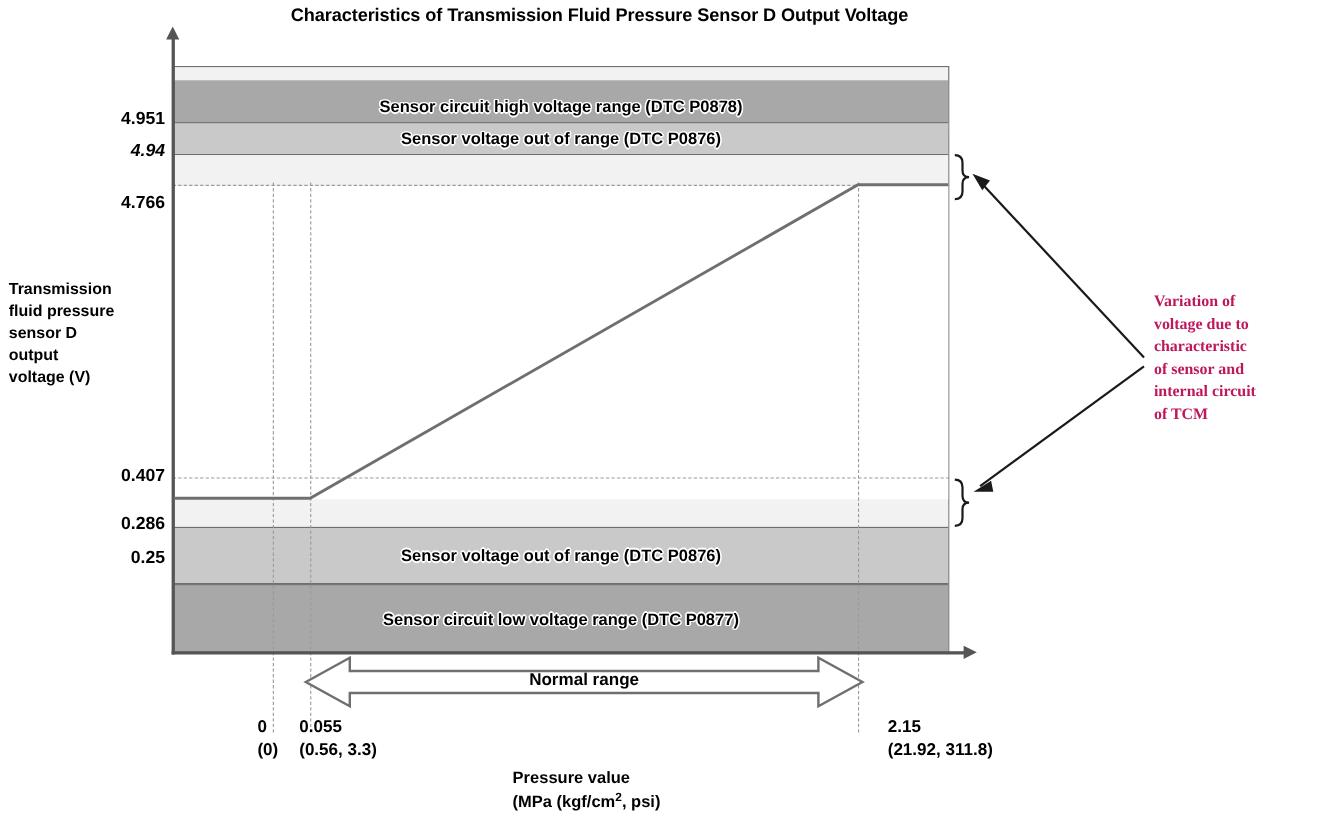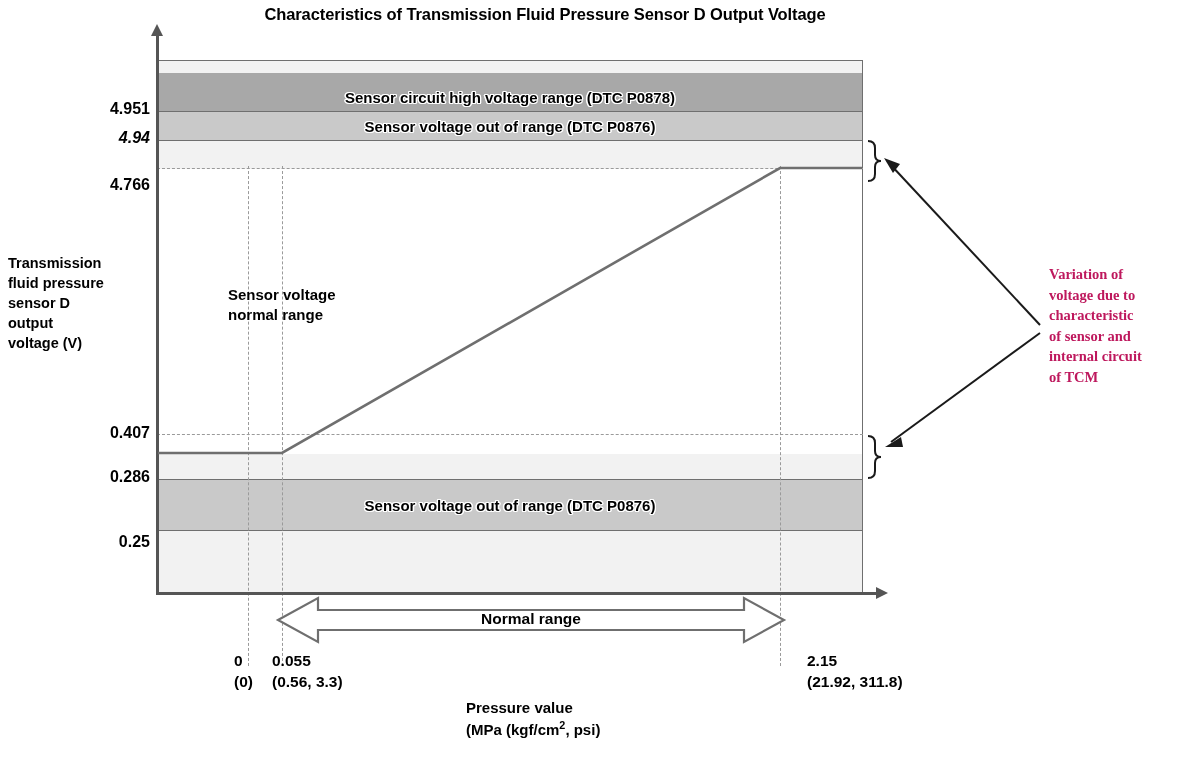--- a/index.html
+++ b/index.html
@@ -107,21 +107,21 @@
     font-weight: bold;
     color: #000;
     padding-right: 6px;
   }
   #ytick-wrap { position: absolute; left: 36px; top: 0; width: 120px; height: 758px; }
   #yt-4951 { top: 100px; }
   #yt-494  { top: 129px; font-style: italic; }
   #yt-4766 { top: 160px; margin-top: 16px; }
   #yt-0407 { top: 424px; }
   #yt-0286 { top: 468px; }
-  #yt-025  { top: 533px; }
+  #yt-025  { top: 499px; }
 
   
   #y-axis-title {
     position: absolute;
     left: 8px; top: 253px;
     width: 145px;
     font-size: 14.5px;
     font-weight: bold;
     line-height: 1.38;
     color: #000;
@@ -237,20 +237,23 @@
       <span class="band-label">Sensor circuit high voltage range (DTC P0878)</span>
     </div>
     <div class="band" id="band-out-high">
       <span class="band-label">Sensor voltage out of range (DTC P0876)</span>
     </div>
     <div class="band" id="band-mid"></div>
     <div id="normal-white"></div>
     <div class="band" id="band-out-low">
       <span class="band-label">Sensor voltage out of range (DTC P0876)</span>
     </div>
+    <div class="band" id="band-low">
+      <span class="band-label">Sensor circuit low voltage range (DTC P0877)</span>
+    </div>
   </div>
 
   <div class="h-dash" id="hd-4766"></div>
   <div class="h-dash" id="hd-0407"></div>
   <div class="v-dash" id="vd-0"></div>
   <div class="v-dash" id="vd-0055"></div>
   <div class="v-dash" id="vd-215"></div>
 
   <div id="y-axis"></div>
   <div id="y-axis-arrow"></div>
@@ -272,24 +275,20 @@
     </g>
 
     <g>
       <path d="M 1040,333 L 891,442" fill="none" stroke="#1a1a1a" stroke-width="2"></path>
       <polygon points="885,447 901,437 903,447" fill="#1a1a1a"></polygon>
     </g>
 
     <polygon points="278,620 318,598 318,610 744,610 744,598 784,620 744,642 744,630 318,630 318,642" fill="#ffffff" stroke="#6f6f6f" stroke-width="2.2" stroke-linejoin="miter"></polygon>
   </svg>
 
-  <div id="normal-range-note">
-    <div>Sensor voltage</div>
-    <div>normal range</div>
-  </div>
 
   <div id="normal-range-arrow-label">Normal range</div>
 
   <div id="variation-note">
     <div>Variation of</div>
     <div>voltage due to</div>
     <div>characteristic</div>
     <div>of sensor and</div>
     <div>internal circuit</div>
     <div>of TCM</div>

